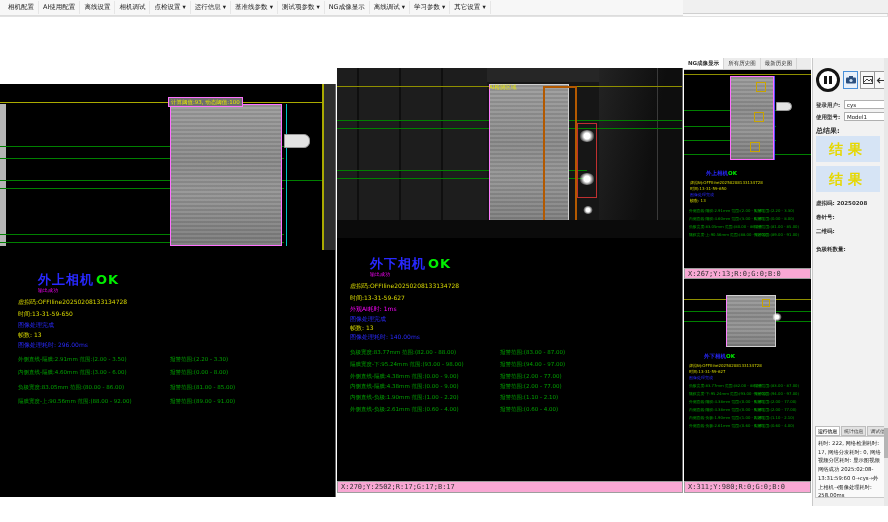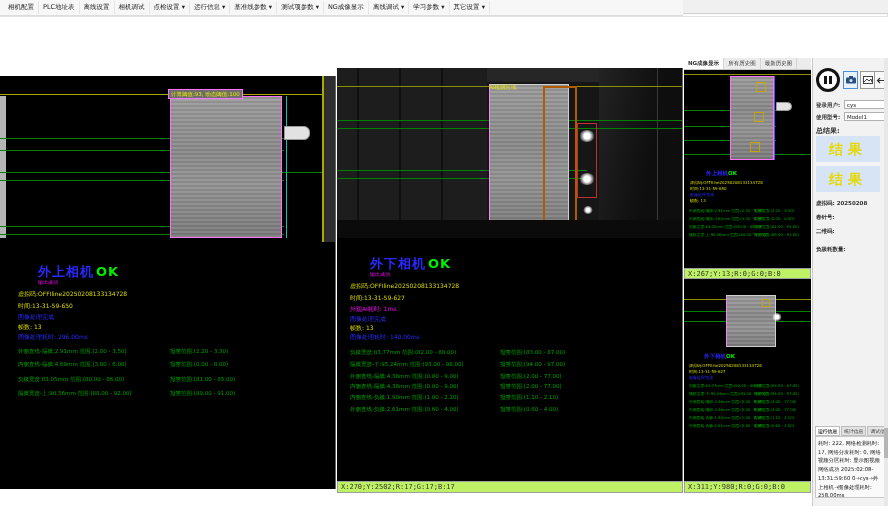--- a/index.html
+++ b/index.html
@@ -15,21 +15,21 @@
   .menubar{position:absolute;left:0;top:21;width:888px;height:17px;background:#fbfbfb;border:1px solid #e2e2e2;border-top:none;display:flex;align-items:center}
   .logo{margin:0 6px 0 4px;display:flex;align-items:center}
   .menuitem{font-size:7px;color:#1a1a1a;padding:2px 5px;white-space:nowrap}
   .tabstrip{position:absolute;left:0;top:38;width:888px;height:14px;background:#f0f0f0;border-bottom:1px solid #cfcfcf}
   .runtab{position:absolute;left:3px;top:1px;height:13px;background:#fff;border:1px solid #a9a9a9;border-bottom:1px solid #fff;font-size:6.5px;color:#222;padding:2px 7px;line-height:9px}
   .toolbar{position:absolute;left:0;top:52;width:683px;height:16px;background:#f7f7f7;border-bottom:1px solid #ddd;display:flex;align-items:center;padding-left:4px}
   .toolitem{font-size:6.5px;color:#222;padding:2px 4px;border-right:1px solid #e6e6e6;white-space:nowrap}
 
   
   .panel{position:absolute;background:#000;overflow:hidden}
-  .panel-left{left:0;top:76px;width:336px;height:413px;border-right:1px solid #666}
+  .panel-left{left:0;top:84px;width:336px;height:413px;border-right:1px solid #666}
   .panel-mid{left:337px;top:68px;width:346px;height:413px;border-right:1px solid #666}
   .yline{position:absolute;height:1px;background:#aaaa00}
   .gline{position:absolute;height:1px;background:#008000}
   .graypart{position:absolute;border:1px solid #ff70ff;background:
     repeating-linear-gradient(180deg,rgba(0,0,0,.08) 0 2px,rgba(255,255,255,.05) 2px 4px),
     linear-gradient(180deg,#9d9d9d,#8b8b8b 40%,#959595 62%,#7c7c7c)}
   .ovlabel{position:absolute;border:1px solid #ff70ff;background:#6e6e6e;color:#e8e800;font-size:5.5px;line-height:8px;padding:0 2px;white-space:nowrap}
   .cyanline{position:absolute;width:1px;background:#00c6c6}
   .connector{position:absolute;background:#e2e2e2;border:1px solid #9a9a9a;border-radius:0 6px 6px 0}
   .blob{position:absolute;border-radius:50%;background:radial-gradient(circle,#fff 0 30%,rgba(255,255,255,.25) 65%,transparent 75%)}
@@ -51,21 +51,21 @@
   .thumbtab{font-size:5.5px;color:#333;padding:2px 4px;border-right:1px solid #d5d5d5;white-space:nowrap}
   .thumbtab.active{background:#fff;font-weight:bold}
   .thumb{position:absolute;left:684px;width:127px;background:#000;overflow:hidden}
   .t-title{position:absolute;font-size:5.5px;font-weight:bold;color:#2828ff;white-space:nowrap}
   .t-ok{color:#00ee00}
   .t-y{position:absolute;font-size:4px;color:#d9d900;white-space:nowrap}
   .t-b{position:absolute;font-size:4px;color:#2a2aff;white-space:nowrap}
   .trow{position:absolute;left:0;width:100%;height:6px}
   .trow .mtext{left:5px;font-size:3.8px}.trow .malarm{left:70px;font-size:3.8px}
   .goldbox{position:absolute;border:1px solid #c8a400;background:transparent}
-  .coordbar{position:absolute;background:#bef264;border:1px solid #9e9e9e;font-family:"DejaVu Sans Mono",monospace;font-size:7px;color:#333;line-height:10px;padding-left:3px;white-space:nowrap}
+  .coordbar{position:absolute;background:#f9a8d4;border:1px solid #9e9e9e;font-family:"DejaVu Sans Mono",monospace;font-size:7px;color:#333;line-height:10px;padding-left:3px;white-space:nowrap}
 
   
   .ctrl{position:absolute;left:812px;top:58px;width:76px;height:448px;background:#f2f2f2;border-left:1px solid #c9c9c9}
   .pausebtn{position:absolute;left:3px;top:10px;width:24px;height:24px;border:3px solid #141414;border-radius:50%;background:#fff}
   .pausebar{position:absolute;top:5px;width:3px;height:8px;background:#141414}
   .iconbtn{position:absolute;top:13px;width:15px;height:18px;background:#f8f8f8;border:1px solid #9a9a9a;display:flex;align-items:center;justify-content:center}
   .iconbtn.sel{border:1px solid #4a90d9;background:#e9f1fb}
   .flabel{position:absolute;font-size:5.5px;font-weight:bold;color:#333;white-space:nowrap}
   .finput{position:absolute;width:42px;height:9px;border:1px solid #b0b0b0;background:#fff;font-size:5.5px;color:#222;padding:0 2px;font-family:"DejaVu Sans",sans-serif}
   .resultbox{position:absolute;left:3px;width:64px;height:26px;background:#d6e4f5;color:#e6d800;font-size:14px;font-weight:bold;text-align:center;line-height:26px;letter-spacing:5px}
@@ -111,21 +111,21 @@
     <span class="menuitem">查看 ▾</span>
     <span class="menuitem">系统语言切换</span>
   </div>
 
   <div class="tabstrip">
     <div class="runtab">运行图像</div>
   </div>
 
   <div class="toolbar">
     <span class="toolitem">相机配置</span>
-    <span class="toolitem">PLC地址表</span>
+    <span class="toolitem">AI使用配置</span>
     <span class="toolitem">离线设置</span>
     <span class="toolitem">相机调试</span>
     <span class="toolitem">点检设置 ▾</span>
     <span class="toolitem">运行信息 ▾</span>
     <span class="toolitem">基准线参数 ▾</span>
     <span class="toolitem">测试项参数 ▾</span>
     <span class="toolitem">NG成像显示</span>
     <span class="toolitem">离线调试 ▾</span>
     <span class="toolitem">学习参数 ▾</span>
     <span class="toolitem">其它设置 ▾</span>

